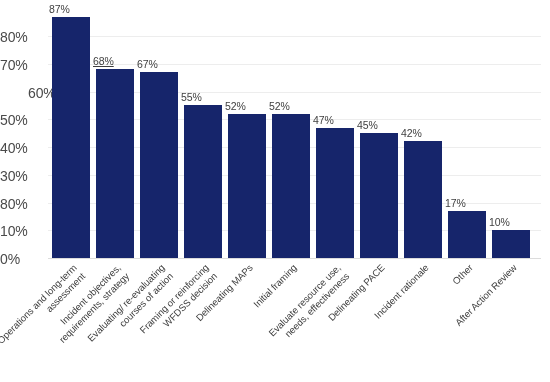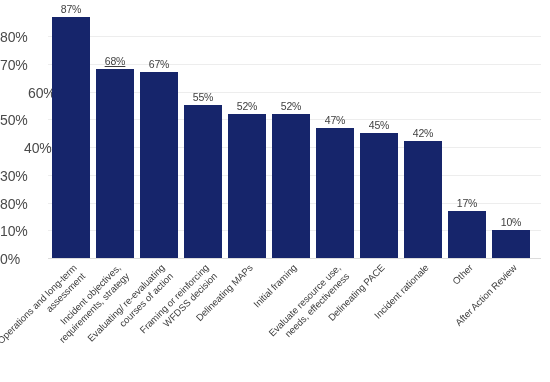--- a/index.html
+++ b/index.html
@@ -70,21 +70,21 @@
     position: absolute;
     bottom: 0;
     left: 3px;
     width: 38px;
     background: #16256b;
   }
   .bar-value {
     position: absolute;
     left: 0;
     width: 44px;
-    text-align: center;
+    text-align: left;
     font-size: 10.5px;
     color: #3f3f3f;
     letter-spacing: -0.1px;
     white-space: nowrap;
   }
 
   .cat-label {
     position: absolute;
     top: 262px;
     width: 150px;
@@ -106,21 +106,21 @@
   <div class="gridlines">
       <div class="gridline baseline" style="top: 258px;"></div>
       <div class="ytick" style="top: 251px;">0%</div>
       <div class="gridline" style="top: 230.25px;"></div>
       <div class="ytick" style="top: 223.25px;">10%</div>
       <div class="gridline" style="top: 202.5px;"></div>
       <div class="ytick" style="top: 195.5px;">80%</div>
       <div class="gridline" style="top: 174.75px;"></div>
       <div class="ytick" style="top: 167.75px;">30%</div>
       <div class="gridline" style="top: 147px;"></div>
-      <div class="ytick" style="top: 140px; padding-left: 24px;">40%</div>
+      <div class="ytick" style="top: 140px;">40%</div>
       <div class="gridline" style="top: 119.25px;"></div>
       <div class="ytick" style="top: 112.25px;">50%</div>
       <div class="gridline" style="top: 91.5px;"></div>
       <div class="ytick" style="top: 84.5px; padding-left: 28px;">60%</div>
       <div class="gridline" style="top: 63.75px;"></div>
       <div class="ytick" style="top: 56.75px;">70%</div>
       <div class="gridline" style="top: 36px;"></div>
       <div class="ytick" style="top: 29px;">80%</div>
     </div>
   <div class="bars">

